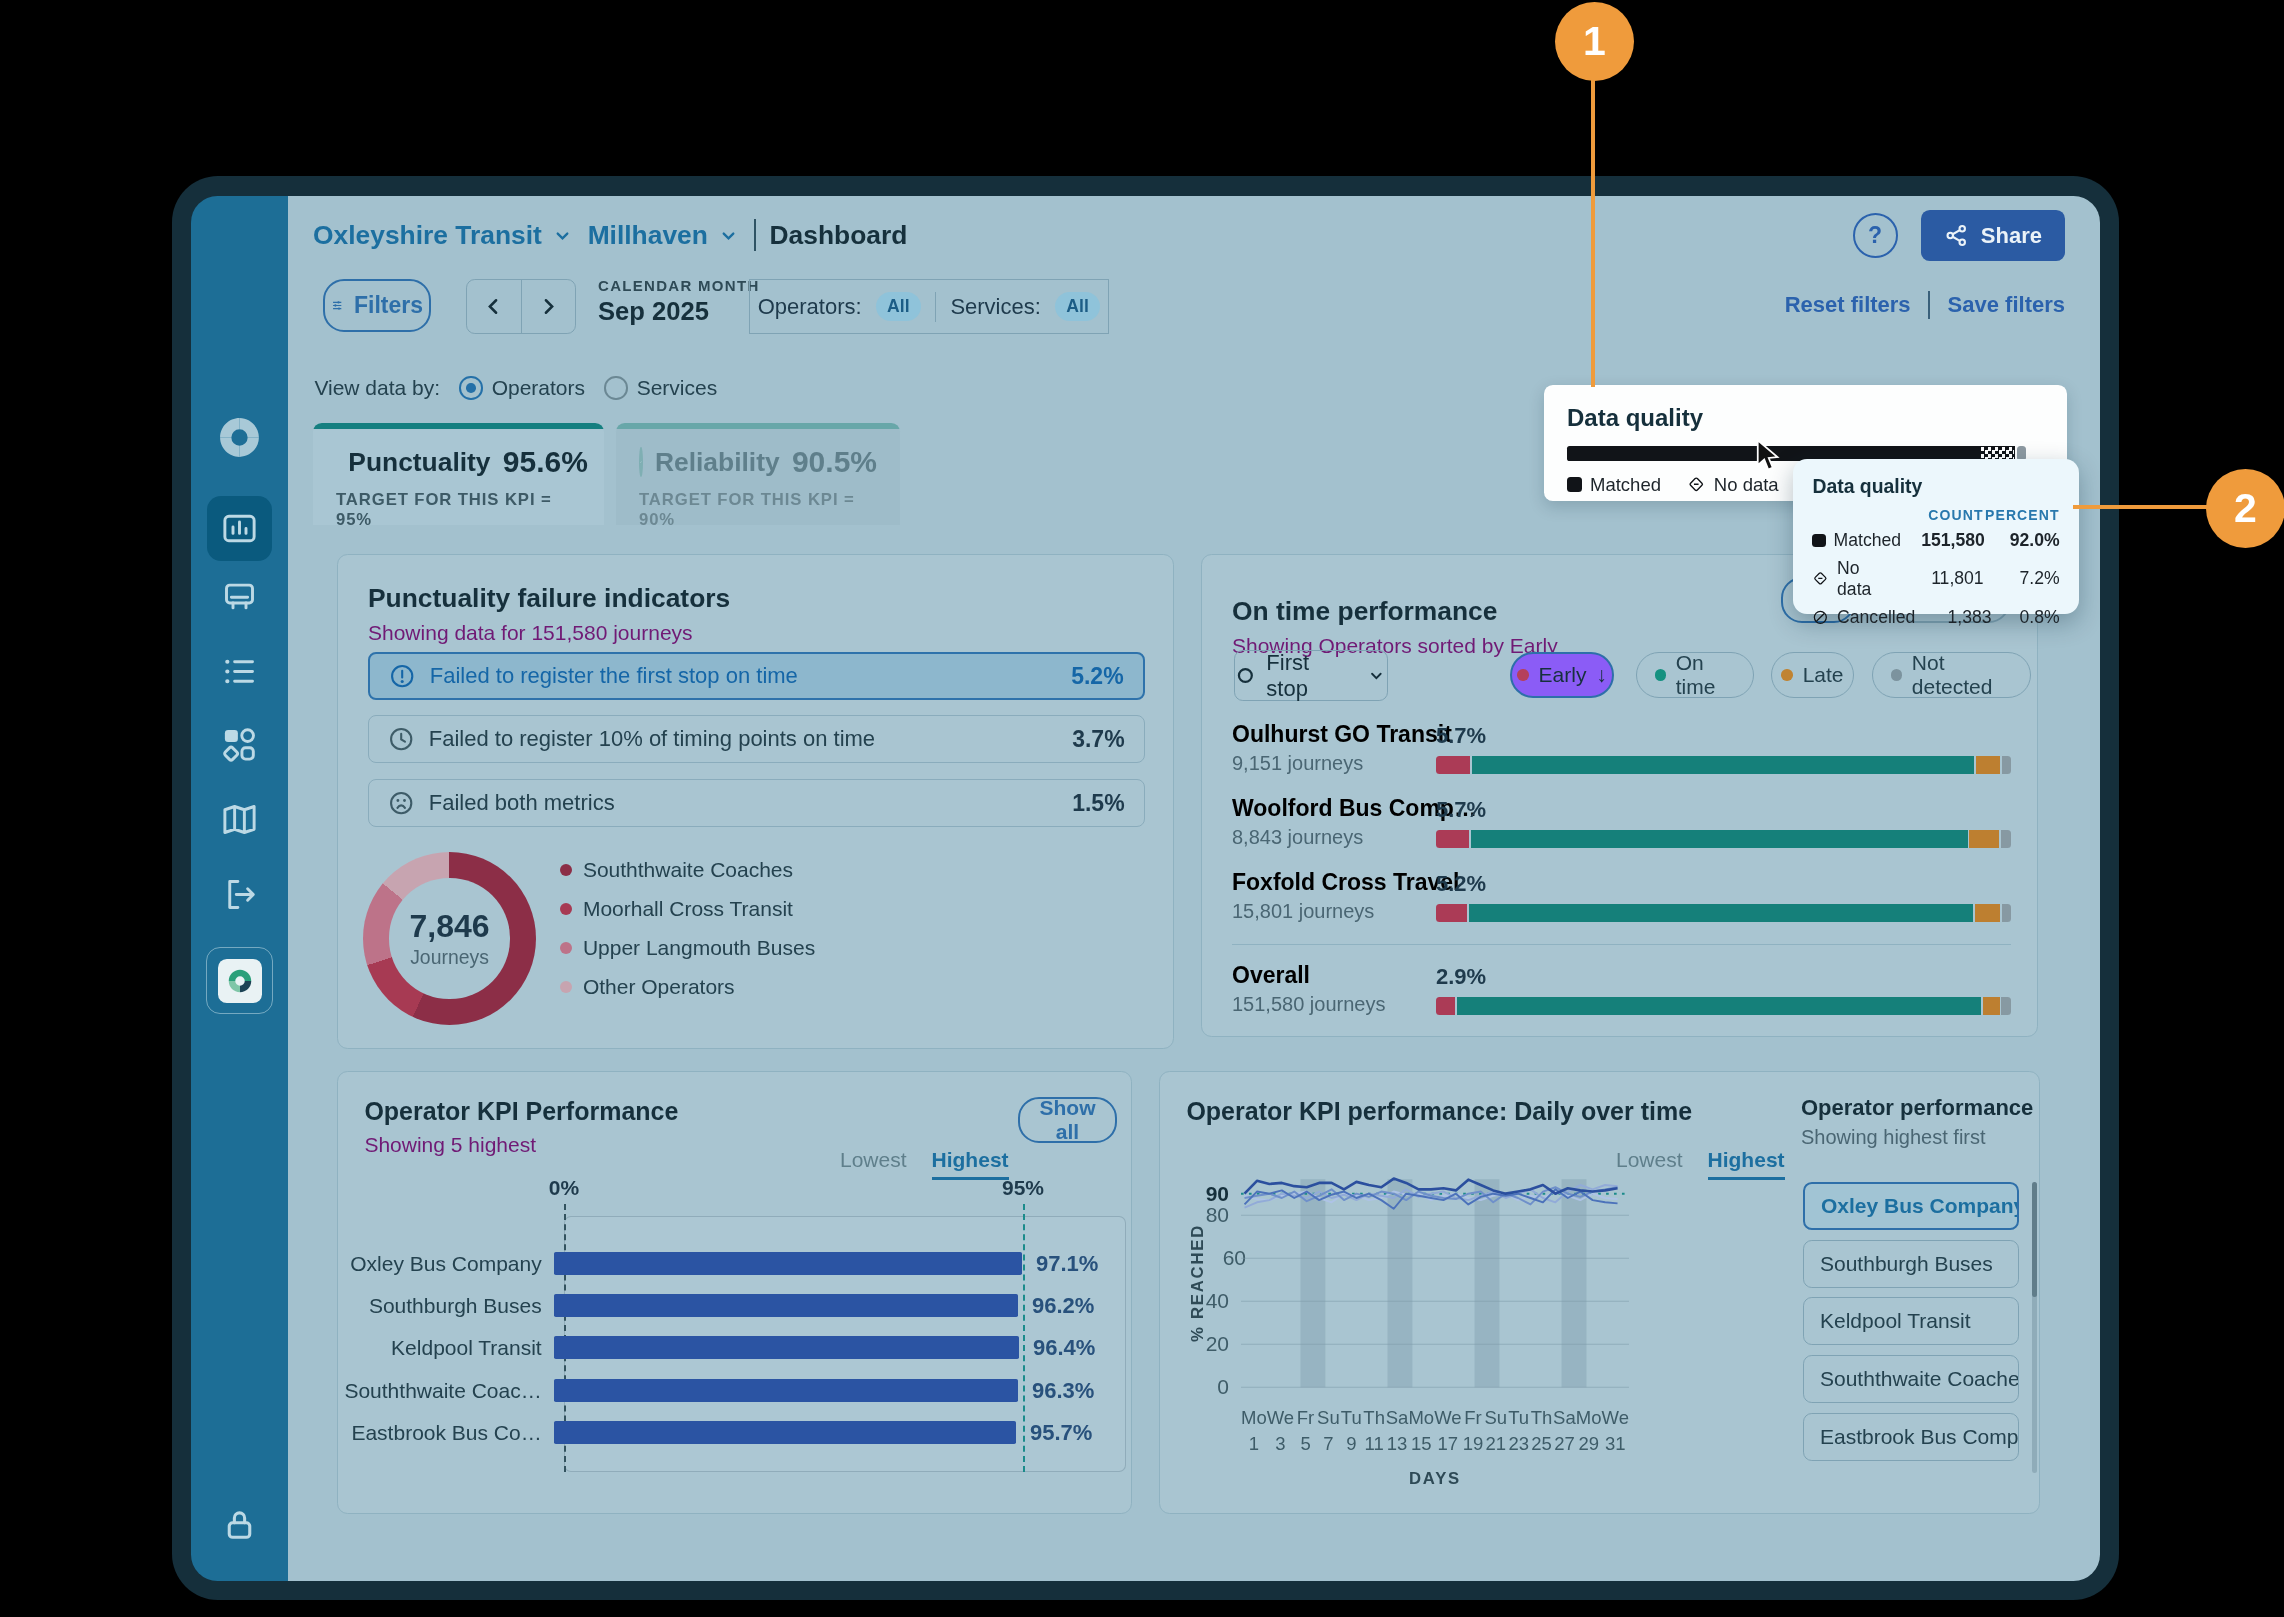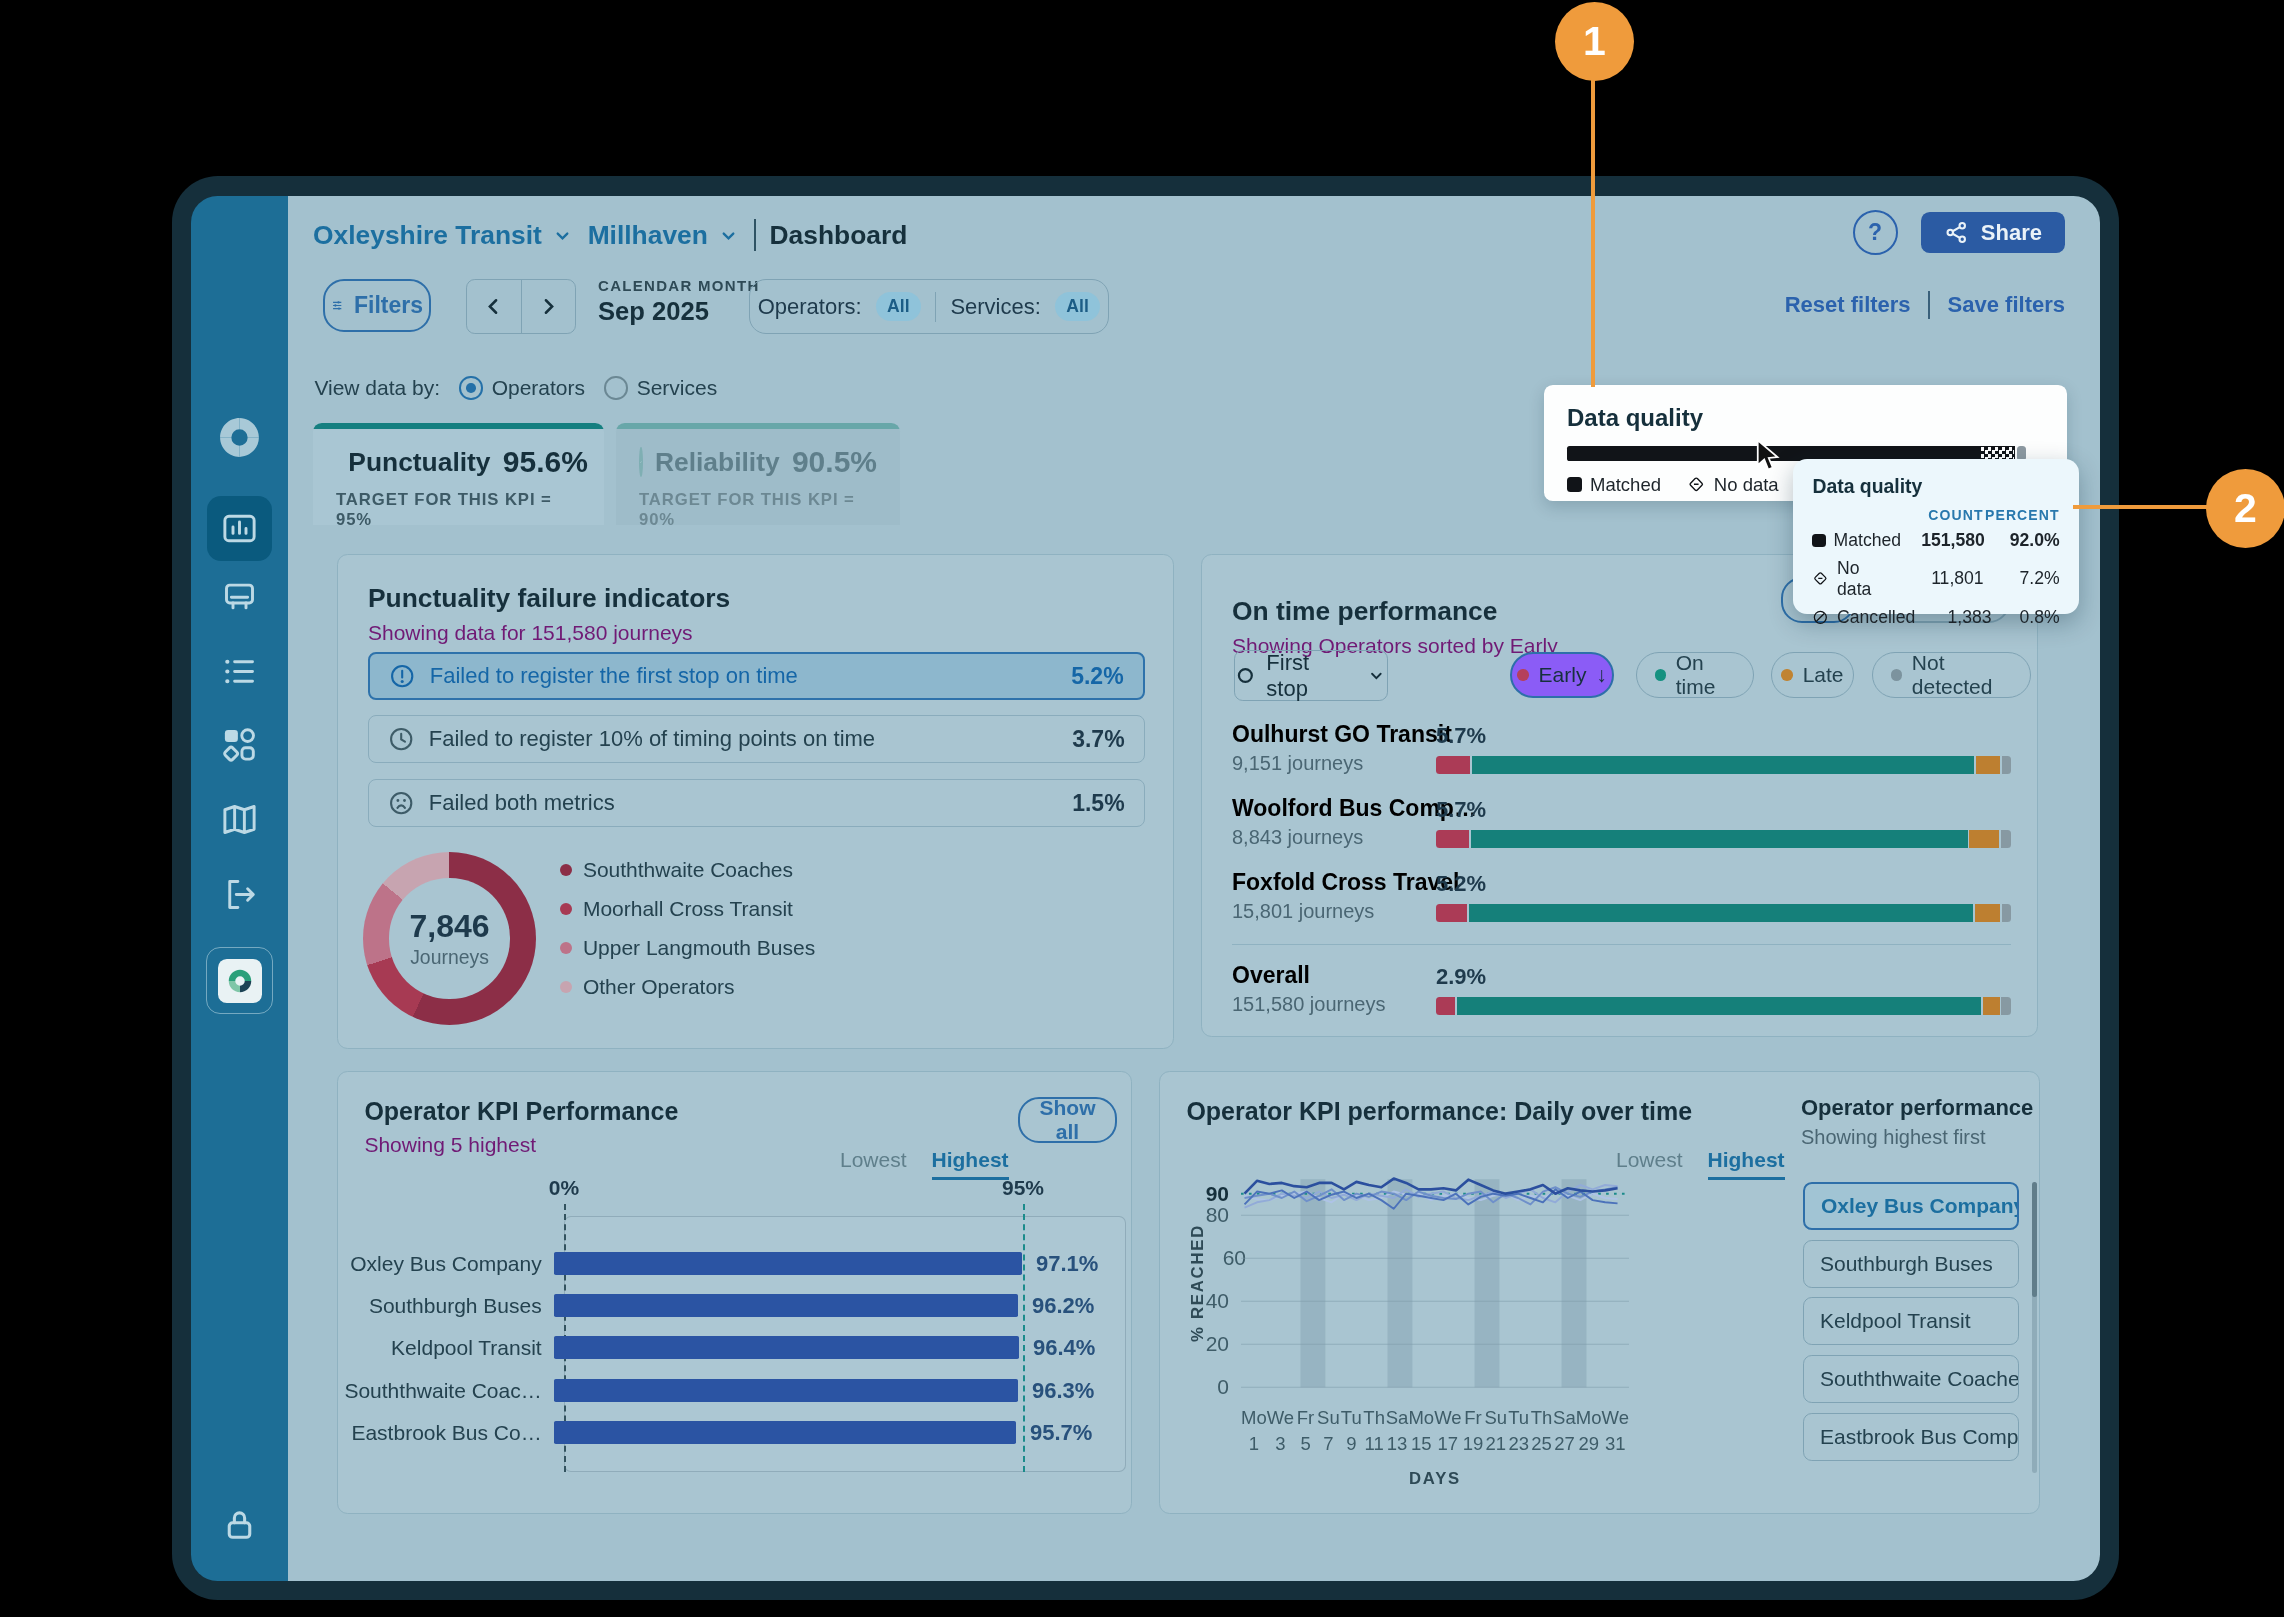--- a/index.html
+++ b/index.html
@@ -17,31 +17,31 @@
   .ic{display:block;}
   .sic{stroke:#bcd9e5;fill:none;stroke-width:1.8;stroke-linecap:round;stroke-linejoin:round;}
   
   .main{flex:1;background:#a3c1ce;position:relative;}
   .crumb{position:absolute;left:25px;top:23px;display:flex;align-items:center;gap:14px;font-size:26.4px;}
   .crumb .org,.crumb .reg{color:#1c6fa0;font-weight:600;display:flex;align-items:center;gap:8.8px;}
   .crumb .divider{width:1.8px;height:32px;background:#2f5364;}
   .crumb .page{color:#16303c;font-weight:600;}
   .hdr-right{position:absolute;right:35px;top:14px;display:flex;align-items:center;gap:23px;}
   .help{width:41px;height:41px;border:2.6px solid #2b62ad;border-radius:50%;color:#2b62ad;font-weight:700;font-size:23px;display:flex;align-items:center;justify-content:center;}
-  .share{height:41px;padding:0 23px;border-radius:8.8px;background:#2b5ba3;color:#eaf2f8;font-weight:600;font-size:22px;display:flex;align-items:center;gap:12.3px;border:none;}
+  .share{height:51px;padding:0 23px;border-radius:8.8px;background:#2b5ba3;color:#eaf2f8;font-weight:600;font-size:22px;display:flex;align-items:center;gap:12.3px;border:none;}
   
   .btn-outline{border:2.2px solid #2e6fa9;color:#2e6fa9;border-radius:21px;background:transparent;display:flex;align-items:center;justify-content:center;gap:10.6px;font-weight:600;}
   .filters-btn{position:absolute;left:35px;top:83px;width:108px;height:53px;font-size:23px;}
   .pager{position:absolute;left:178px;top:83px;width:108px;height:53px;border:1.3px solid #7fa3b4;border-radius:8.8px;display:flex;}
   .pager .pg{flex:1;display:flex;align-items:center;justify-content:center;}
   .pager .pg:first-child{border-right:1.3px solid #7fa3b4;}
   .cal{position:absolute;left:310px;top:81px;}
   .cal .cap{font-size:15px;letter-spacing:1.3px;color:#2e4a56;font-weight:600;}
   .cal .val{font-size:25.6px;font-weight:700;color:#16303c;margin-top:2.6px;}
-  .opserv{position:absolute;left:461px;top:83px;width:358px;height:53px;border:1.3px solid #7fa3b4;border-radius:17px;display:flex;align-items:center;justify-content:center;gap:14px;font-size:22px;color:#1e3a4c;}
+  .opserv{position:absolute;left:461px;top:83px;width:358px;height:53px;border:1.3px solid #7fa3b4;border-radius:0;display:flex;align-items:center;justify-content:center;gap:14px;font-size:22px;color:#1e3a4c;}
   .badge{background:#8fc3da;color:#1c5d86;font-size:17.6px;font-weight:700;padding:4.4px 11.5px;border-radius:880px;}
   .opserv .vd{width:1.3px;height:30px;background:#7fa3b4;}
   .rs-links{position:absolute;right:35px;top:95px;display:flex;align-items:center;gap:17.6px;font-size:22px;font-weight:600;color:#2b62ad;}
   .rs-links .vd{width:1.8px;height:28px;background:#39607a;}
   
   .viewby{position:absolute;left:26.4px;top:180px;display:flex;align-items:center;gap:19.4px;font-size:21px;color:#24424f;}
   .radio{width:19.4px;height:19.4px;border-radius:50%;border:2.2px solid #6b8894;display:inline-flex;align-items:center;justify-content:center;}
   .radio.sel{border-color:#2470a8;}
   .radio.sel::after{content:"";width:9.7px;height:9.7px;border-radius:50%;background:#2470a8;}
   .radio-item{display:flex;align-items:center;gap:8.8px;}

